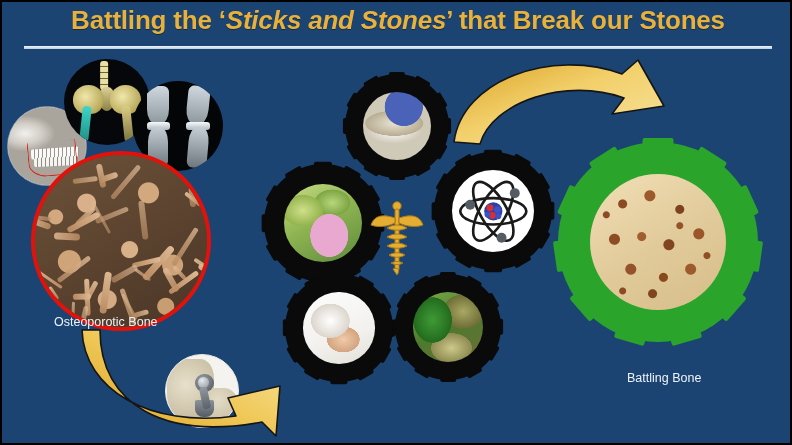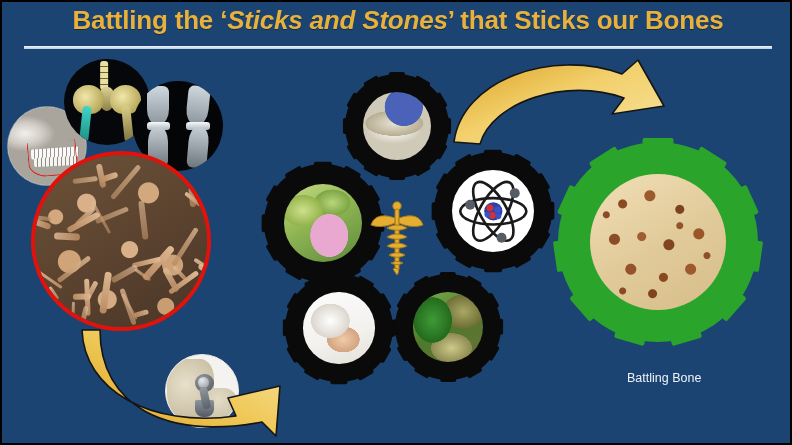--- a/index.html
+++ b/index.html
@@ -191,21 +191,21 @@
   #lblOsteo{left:52px;top:313px;}
   #lblHealthy{left:625px;top:369px;}
   svg{display:block;overflow:visible;}
 </style>
 </head>
 <body>
 
 <div id="slide">
 
   <div id="title">
-    <span>Battling the ‘</span><span class="it">Sticks and Stones</span><span>’ that Sticks our Bones</span>
+    <span>Battling the ‘</span><span class="it">Sticks and Stones</span><span>’ that Break our Stones</span>
   </div>
   <div id="rule"></div>
 
   <div class="circ" id="jaw">
     <div class="bonefill"></div>
     <div class="teeth"></div>
     <div class="teeth2"></div>
     <div class="outline"></div>
   </div>
 
@@ -274,20 +274,21 @@
         <i style="left: 36.418%; top: 35.408%; width: 34.5156px; height: 4.55567px; border-radius: 4.55567px; background: linear-gradient(90deg, rgb(224, 187, 149), rgb(184, 138, 97)); transform: rotate(157.792deg); opacity: 0.694869;"></i>
         <i style="left: 3.95089%; top: 39.8017%; width: 18.7773px; height: 5.93779px; border-radius: 5.93779px; background: linear-gradient(90deg, rgb(224, 187, 149), rgb(184, 138, 97)); transform: rotate(19.0726deg); opacity: 0.857951;"></i>
         <i style="left: 43.7058%; top: 82.8742%; width: 37.7567px; height: 5.34116px; border-radius: 5.34116px; background: linear-gradient(90deg, rgb(224, 187, 149), rgb(184, 138, 97)); transform: rotate(70.4963deg); opacity: 0.753281;"></i>
         <i style="left: 82.3219%; top: 27.0897%; width: 19.6312px; height: 4.45079px; border-radius: 4.45079px; background: linear-gradient(90deg, rgb(224, 187, 149), rgb(184, 138, 97)); transform: rotate(38.0173deg); opacity: 0.968933;"></i>
         <i style="left: 25.0007%; top: 17.0143%; width: 24.6348px; height: 5.47094px; border-radius: 5.47094px; background: linear-gradient(90deg, rgb(224, 187, 149), rgb(184, 138, 97)); transform: rotate(172.703deg); opacity: 0.764052;"></i>
         <i style="left: 15.2898%; top: 63.7508%; width: 40.0654px; height: 4.74485px; border-radius: 4.74485px; background: linear-gradient(90deg, rgb(224, 187, 149), rgb(184, 138, 97)); transform: rotate(143.047deg); opacity: 0.825573;"></i>
         <i style="left: 56.2637%; top: 66.8237%; width: 18.6881px; height: 3.48147px; border-radius: 3.48147px; background: linear-gradient(90deg, rgb(224, 187, 149), rgb(184, 138, 97)); transform: rotate(35.4613deg); opacity: 0.752938;"></i>
       </div>
   </div>
 
+  <div class="lbl" id="lblOsteo">Osteoporotic Bone</div>
 
   <div class="circ" id="implant">
     <div class="pel"></div>
     <div class="fem2"></div>
     <div class="cup"></div>
     <div class="ball"></div>
     <div class="cone"></div>
     <div class="stem2"></div>
   </div>
 

